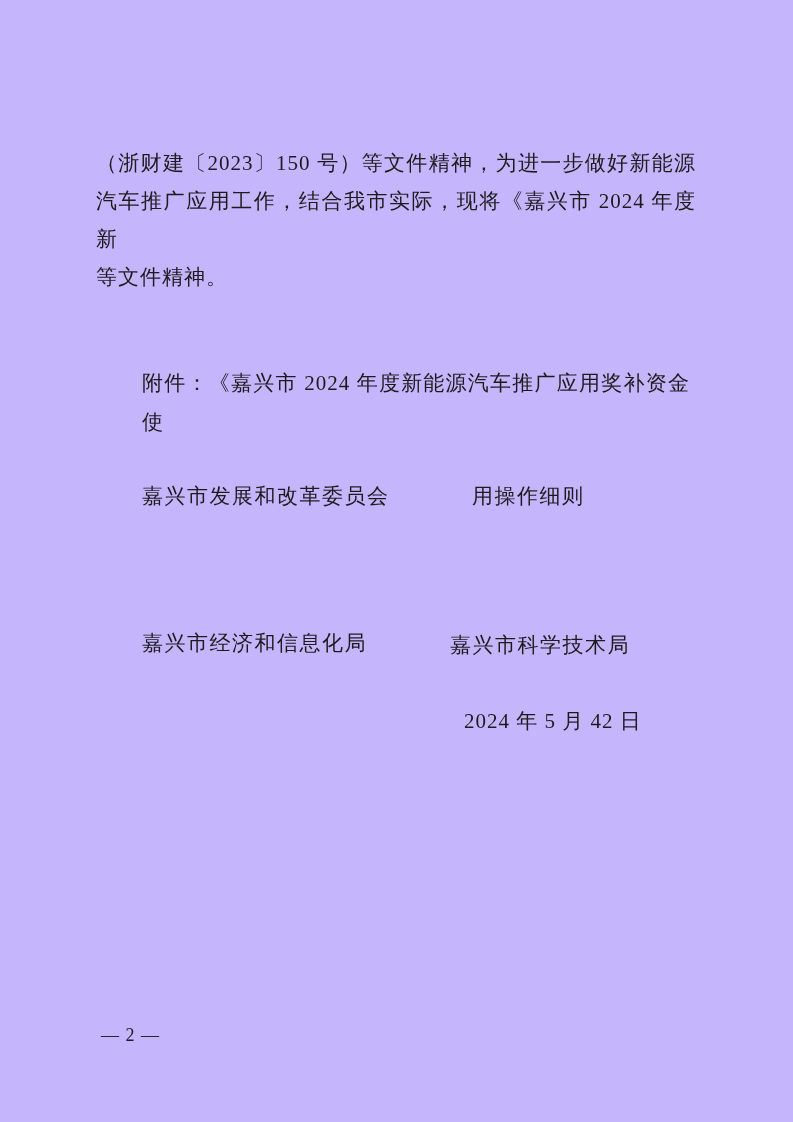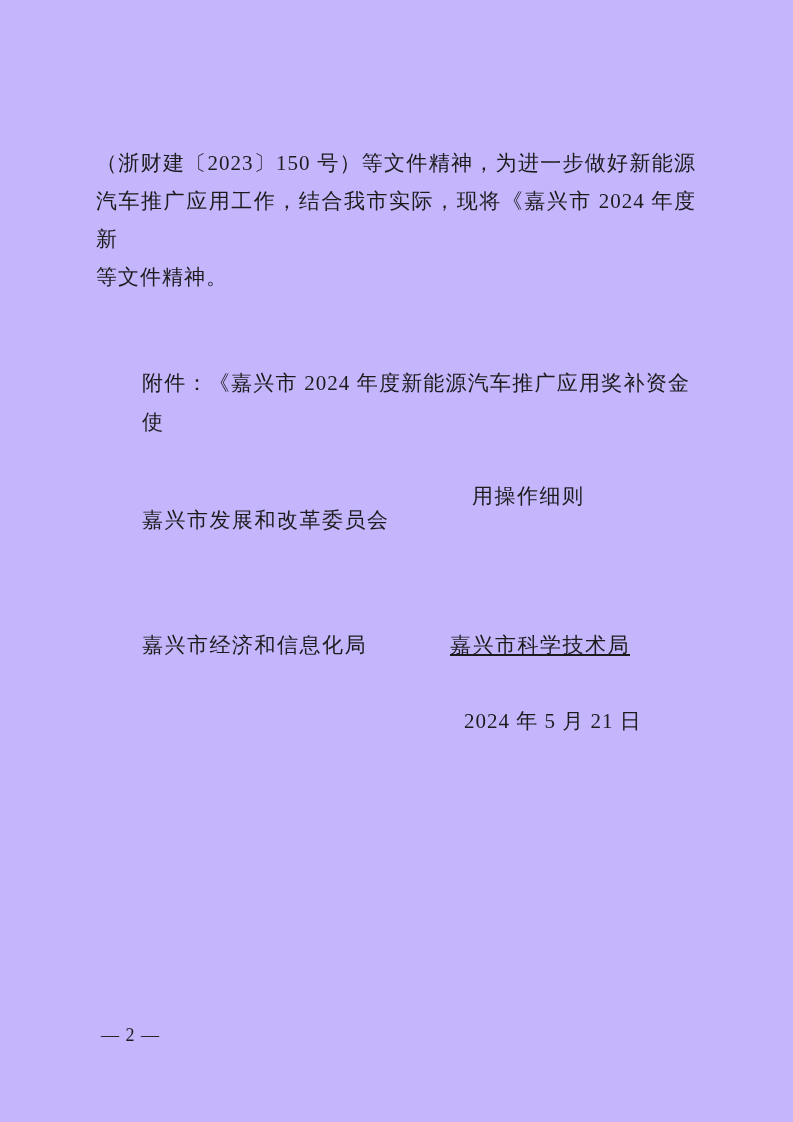--- a/index.html
+++ b/index.html
@@ -46,24 +46,24 @@
     margin-left: 63px;
     text-align: left;
   }
   .sig {
     position: absolute;
     font-size: 21px;
     line-height: 24px;
     letter-spacing: 1.5px;
     white-space: nowrap;
   }
-  .sig1-left  { left: 142px; top: 484px; margin-top: 24px; }
+  .sig1-left  { left: 142px; top: 484px; }
   .sig1-right { left: 472px; top: 484px; }
-  .sig2-left  { left: 142px; top: 633px; }
-  .sig2-right { left: 450px; top: 633px; text-decoration: underline; }
+  .sig2-left  { left: 142px; top: 633px; font-family: Liberation Mono, monospace; }
+  .sig2-right { left: 450px; top: 633px; }
   .doc-date {
     position: absolute;
     left: 464px;
     top: 709px;
     font-size: 21px;
     line-height: 24px;
     letter-spacing: 1px;
     white-space: nowrap;
   }
   .page-num {
@@ -90,17 +90,17 @@
   <div class="attach-block">
     <div class="jline">附件：《嘉兴市 2024 年度新能源汽车推广应用奖补资金使</div>
   </div>
 
   <div class="sig sig1-left">嘉兴市发展和改革委员会</div>
   <div class="sig sig1-right">用操作细则</div>
 
   <div class="sig sig2-left">嘉兴市经济和信息化局</div>
   <div class="sig sig2-right">嘉兴市科学技术局</div>
 
-  <div class="doc-date">2024 年 5 月 21 日</div>
+  <div class="doc-date">2024 年 5 月 42 日</div>
 
   <div class="page-num">— 2 —</div>
 
 </div>
 
 </body></html>

